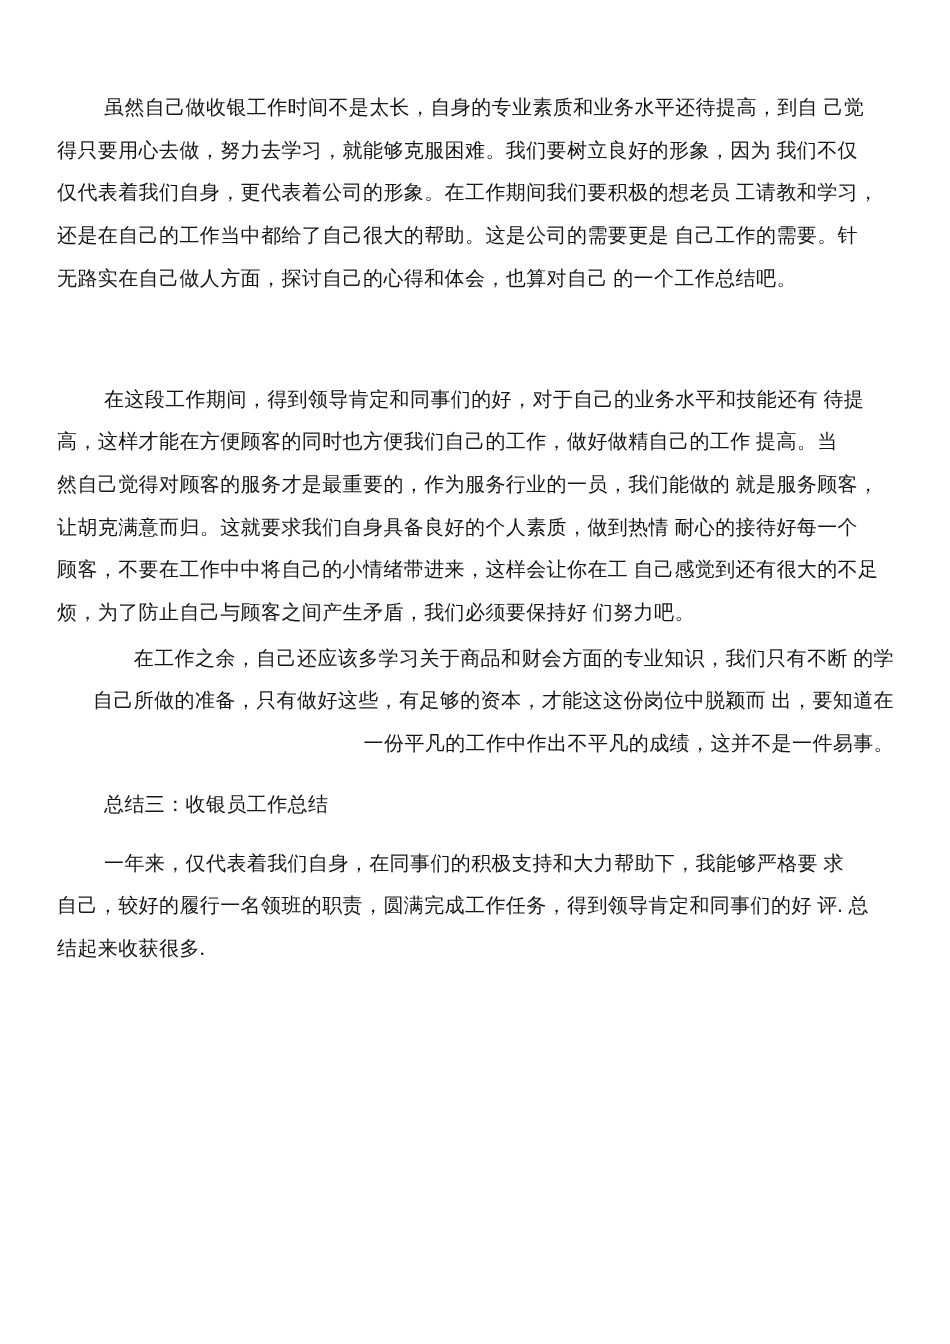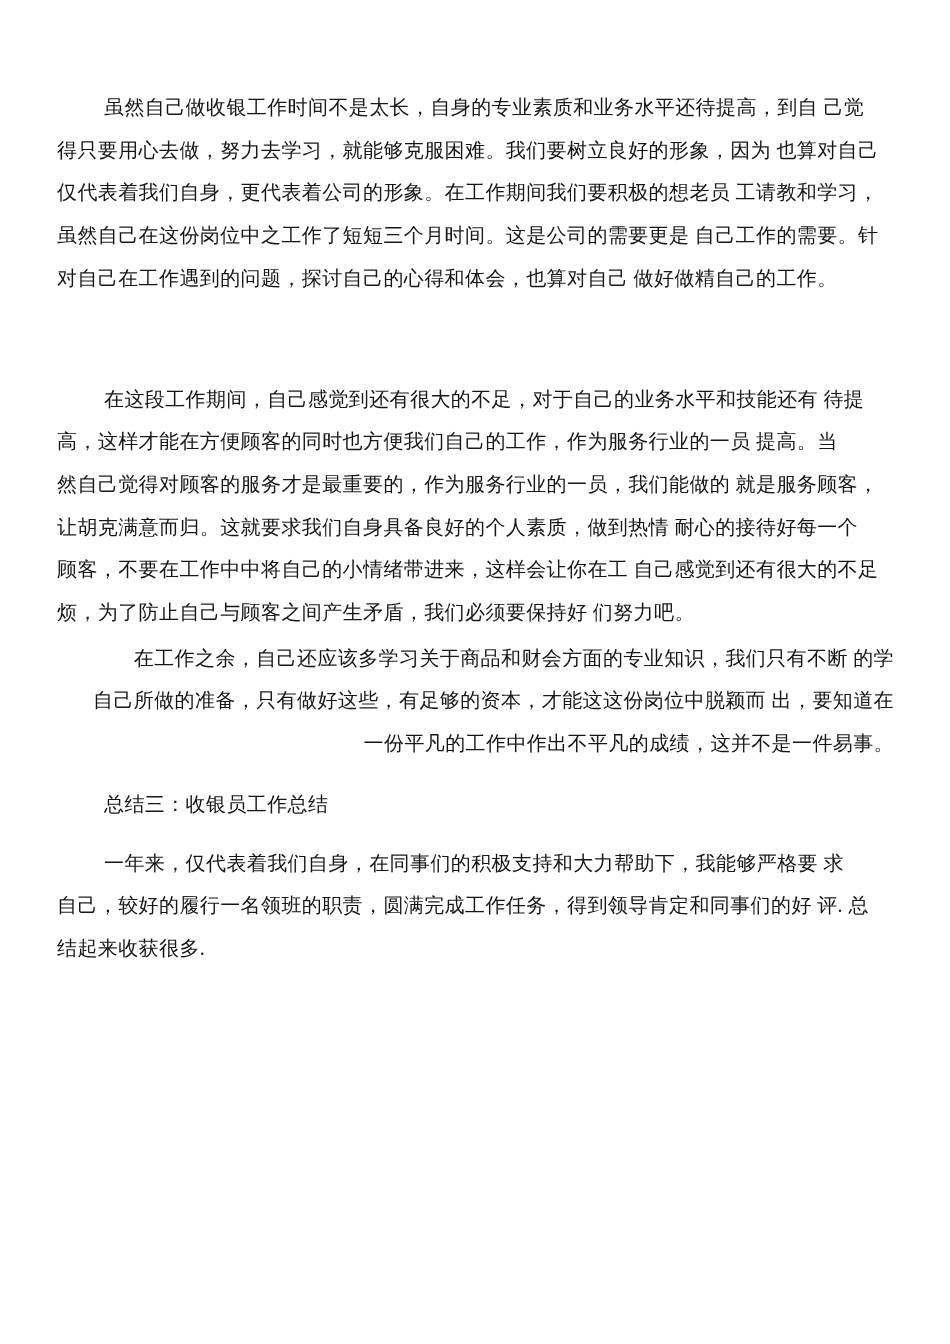--- a/index.html
+++ b/index.html
@@ -39,29 +39,29 @@
   .b4 { margin-top: 18px; }
   .b5 { margin-top: 16px; }
 </style>
 </head>
 <body>
 
 <div class="page">
 
   <div class="block b0">
     <div class="ln first">虽然自己做收银工作时间不是太长，自身的专业素质和业务水平还待提高，到自 己觉</div>
-    <div class="ln">得只要用心去做，努力去学习，就能够克服困难。我们要树立良好的形象，因为 也算对自己</div>
+    <div class="ln">得只要用心去做，努力去学习，就能够克服困难。我们要树立良好的形象，因为 我们不仅</div>
     <div class="ln">仅代表着我们自身，更代表着公司的形象。在工作期间我们要积极的想老员 工请教和学习，</div>
-    <div class="ln">虽然自己在这份岗位中之工作了短短三个月时间。这是公司的需要更是 自己工作的需要。针</div>
-    <div class="ln">对自己在工作遇到的问题，探讨自己的心得和体会，也算对自己 做好做精自己的工作。</div>
+    <div class="ln">还是在自己的工作当中都给了自己很大的帮助。这是公司的需要更是 自己工作的需要。针</div>
+    <div class="ln">无路实在自己做人方面，探讨自己的心得和体会，也算对自己 的一个工作总结吧。</div>
   </div>
 
   <div class="block b1">
-    <div class="ln first">在这段工作期间，自己感觉到还有很大的不足，对于自己的业务水平和技能还有 待提</div>
-    <div class="ln">高，这样才能在方便顾客的同时也方便我们自己的工作，作为服务行业的一员 提高。当</div>
+    <div class="ln first">在这段工作期间，得到领导肯定和同事们的好，对于自己的业务水平和技能还有 待提</div>
+    <div class="ln">高，这样才能在方便顾客的同时也方便我们自己的工作，做好做精自己的工作 提高。当</div>
     <div class="ln">然自己觉得对顾客的服务才是最重要的，作为服务行业的一员，我们能做的 就是服务顾客，</div>
     <div class="ln">让胡克满意而归。这就要求我们自身具备良好的个人素质，做到热情 耐心的接待好每一个</div>
     <div class="ln">顾客，不要在工作中中将自己的小情绪带进来，这样会让你在工 自己感觉到还有很大的不足</div>
     <div class="ln">烦，为了防止自己与顾客之间产生矛盾，我们必须要保持好 们努力吧。</div>
   </div>
 
   <div class="block b2">
     <div class="ln first">在工作之余，自己还应该多学习关于商品和财会方面的专业知识，我们只有不断 的学</div>
     <div class="ln">自己所做的准备，只有做好这些，有足够的资本，才能这这份岗位中脱颖而 出，要知道在</div>
     <div class="ln">一份平凡的工作中作出不平凡的成绩，这并不是一件易事。</div>

